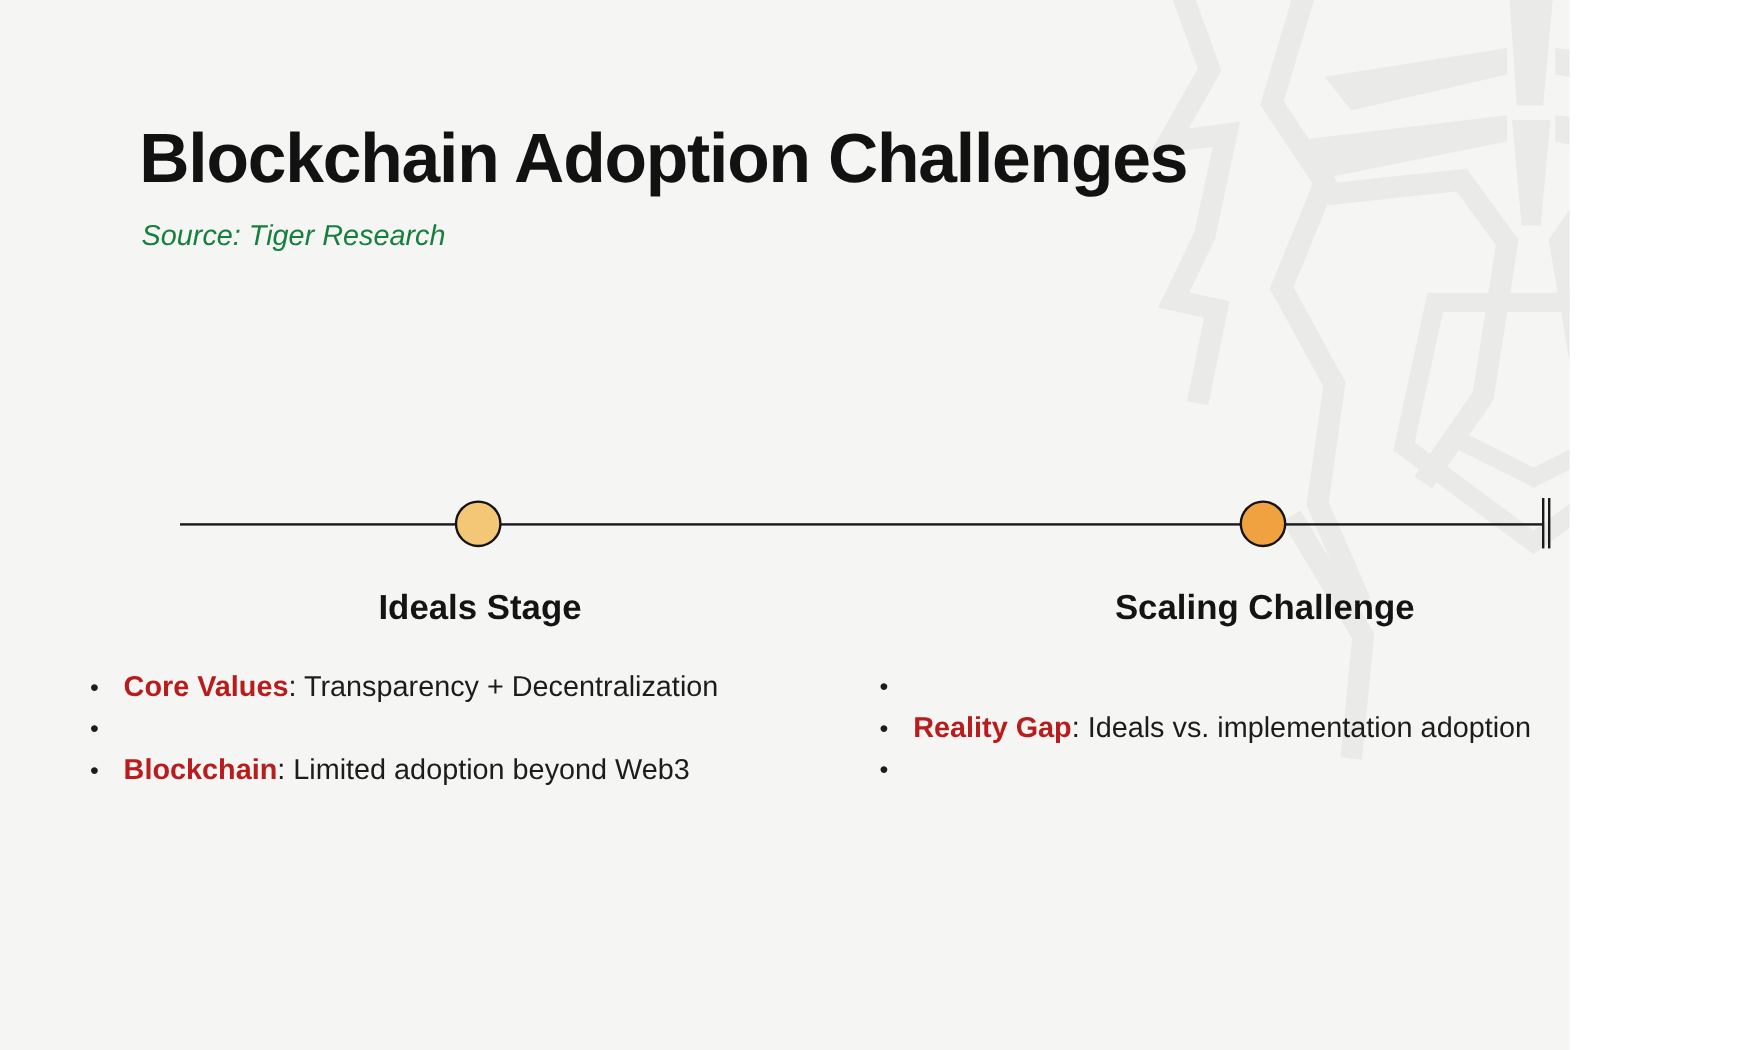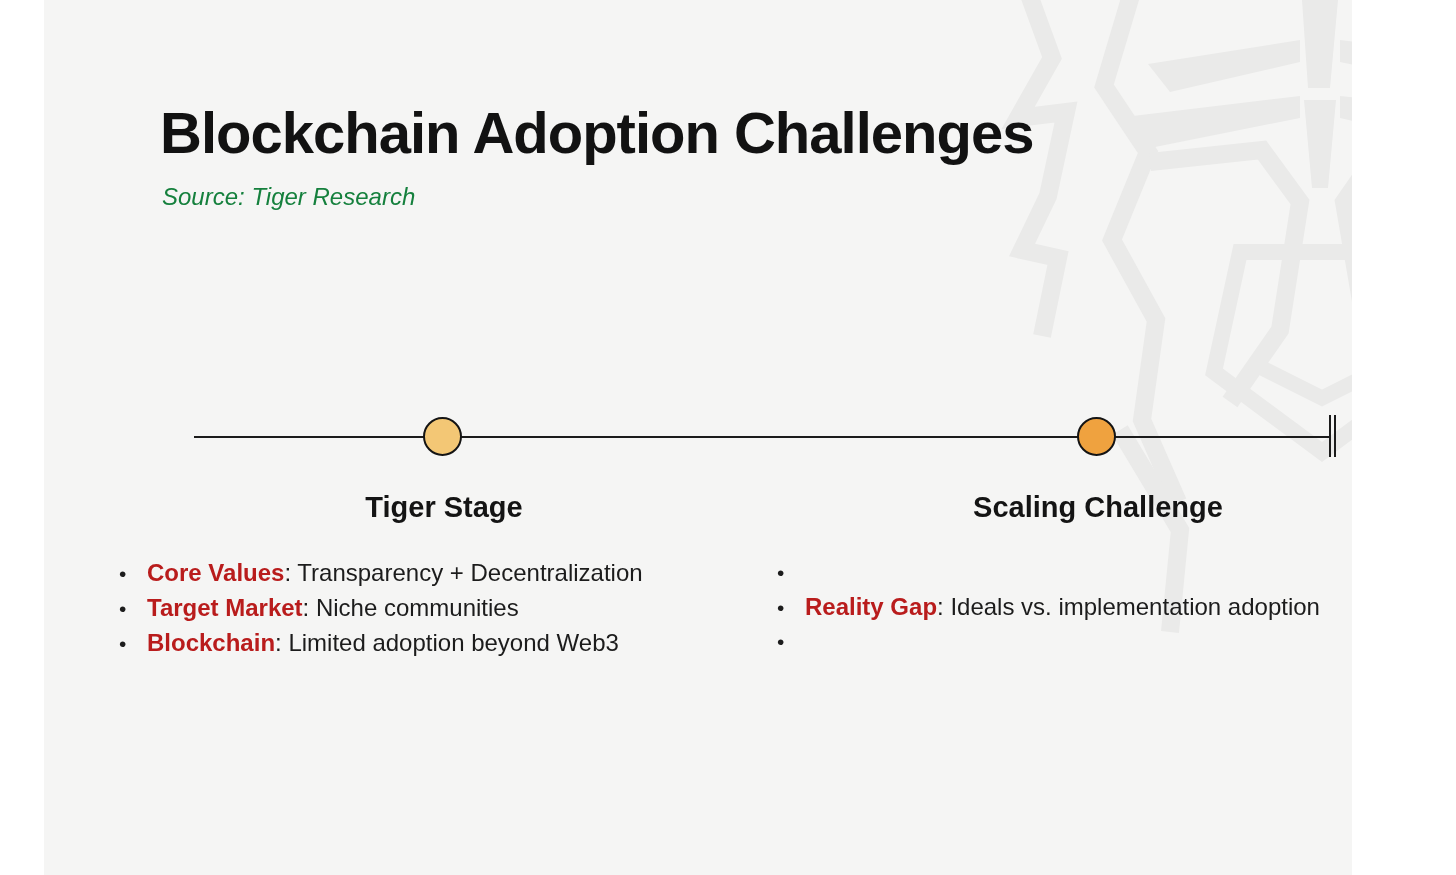--- a/index.html
+++ b/index.html
@@ -4,21 +4,20 @@
 <style>
   * { margin:0; padding:0; box-sizing:border-box; }
   html,body { width:1456px; height:875px; }
   body { font-family:"Liberation Sans","DejaVu Sans",sans-serif; }
 
   .slide{
     position:relative;
     width:1308px; height:875px;
     background:#f5f5f4;
     overflow:hidden;
-    margin-left:44px;
   }
 
   
   .watermark{
     position:absolute; left:956px; top:0; width:500px; height:640px;
     pointer-events:none;
   }
 
   .content{ position:absolute; inset:0; z-index:1; }
 
@@ -119,31 +118,30 @@
 
     <div class="source">Source: Tiger Research</div>
 
     <div class="timeline-line"></div>
     <div class="end-bar b1"></div>
     <div class="end-bar b2"></div>
 
     <div class="dot early" style="background-color: rgb(243, 199, 117);"></div>
     <div class="dot scaling" style="background-color: rgb(239, 162, 63);"></div>
 
-    <div class="milestone-label early">Tiger Stage</div>
+    <div class="milestone-label early">Ideals Stage</div>
     <div class="milestone-label scaling">Scaling Challenge</div>
 
     <div class="bullets left">
       <div class="bullet-row">
         <span class="bullet-glyph">•</span>
         <span><span class="term">Core Values</span><span class="desc">: Transparency + Decentralization</span></span>
       </div>
       <div class="bullet-row">
         <span class="bullet-glyph">•</span>
-        <span><span class="term">Target Market</span><span class="desc">: Niche communities</span></span>
       </div>
       <div class="bullet-row">
         <span class="bullet-glyph">•</span>
         <span><span class="term">Blockchain</span><span class="desc">: Limited adoption beyond Web3</span></span>
       </div>
     </div>
 
     <div class="bullets right">
       <div class="bullet-row">
         <span class="bullet-glyph">•</span>

